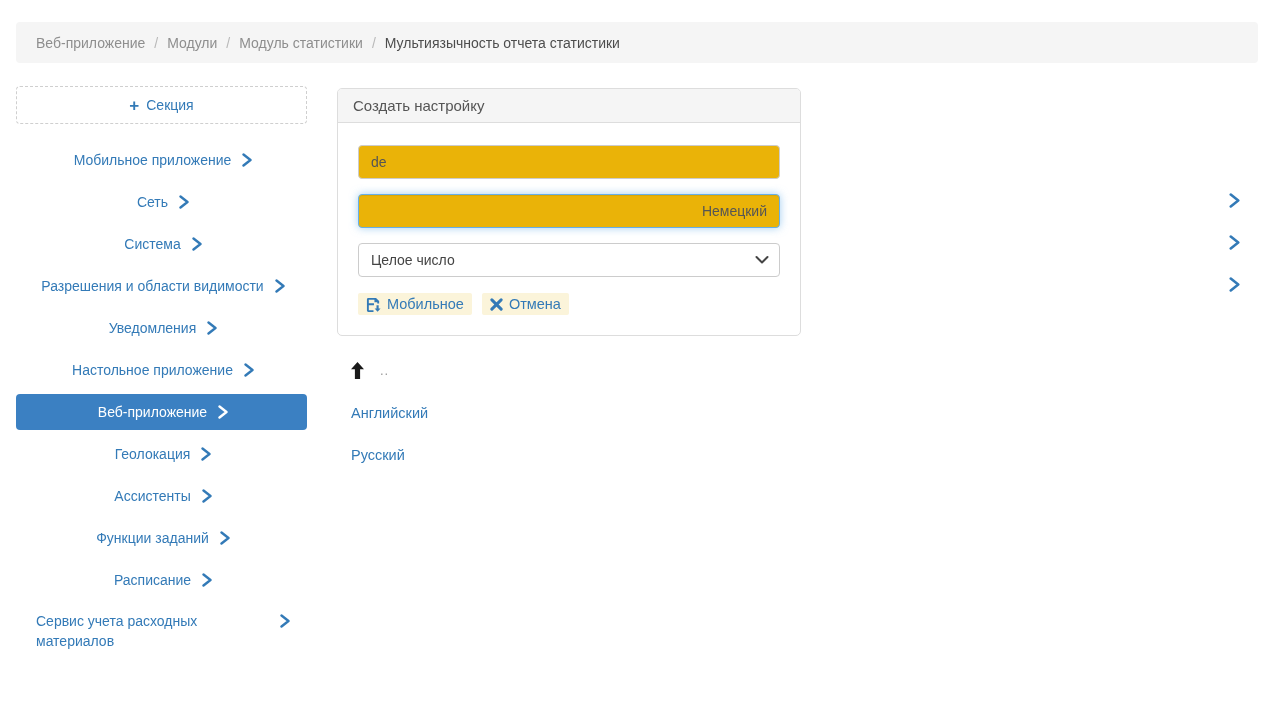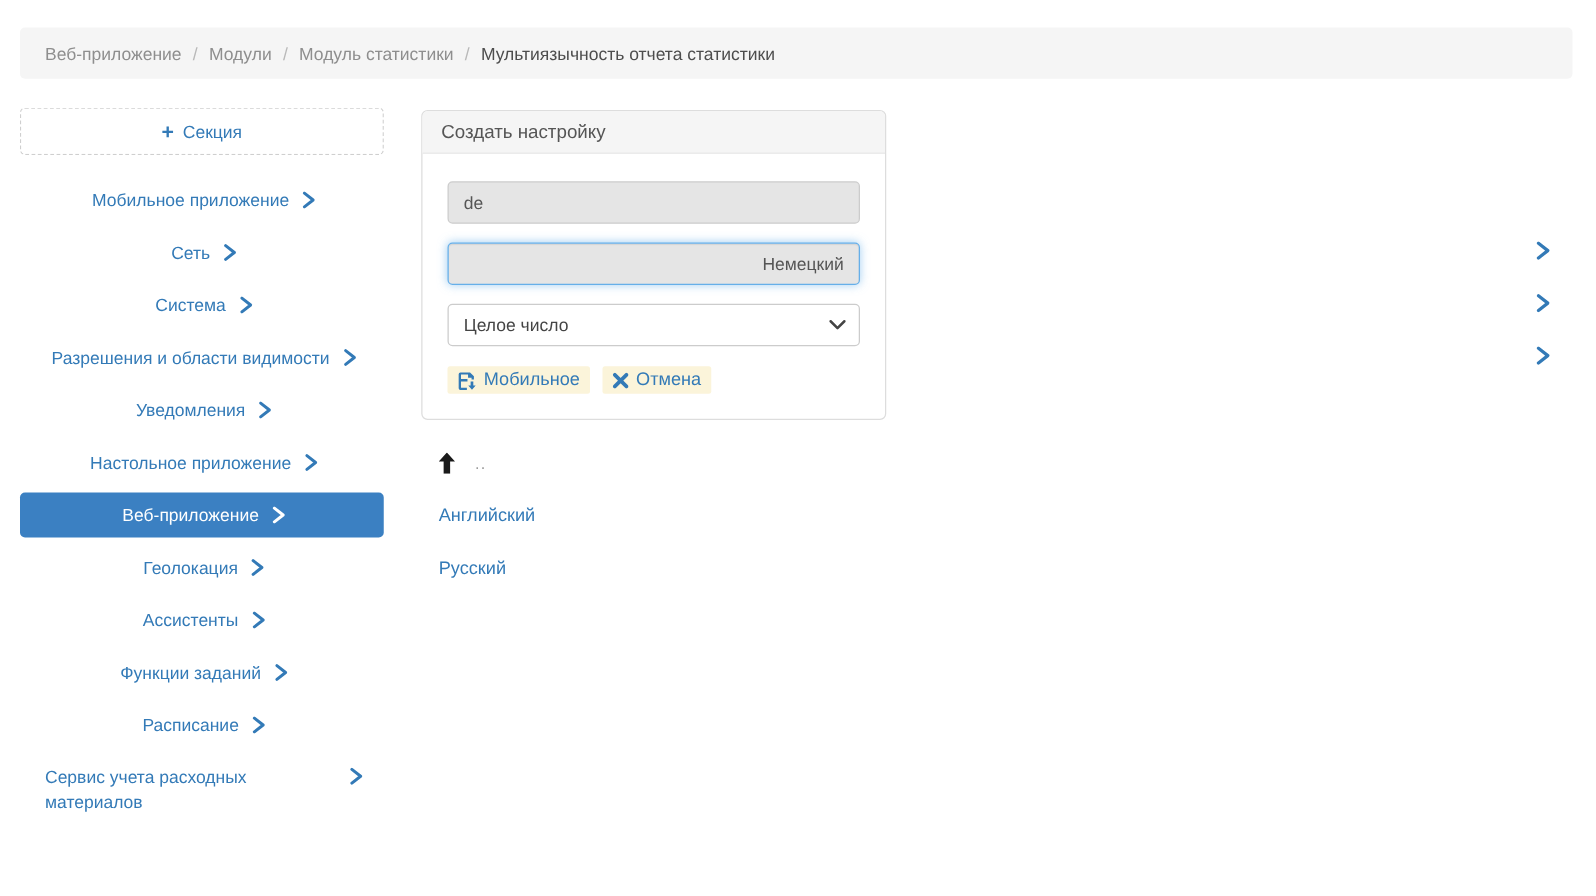--- a/index.html
+++ b/index.html
@@ -41,33 +41,33 @@
     margin-bottom:6px;
     color:#337ab7; border-radius:4px; cursor:pointer;
     line-height:20px;
   }
   .side-item .chev { display:flex; align-items:center; flex:0 0 auto; margin-left:10px; align-self:center; }
   .side-item.selected { background:#3b80c2; color:#ffffff; }
   .side-item.two-line .chev { align-self:flex-start; margin-top:3px; }
 
   
   .panel {
-    position:absolute; left:337px; top:88px; width:372px;
+    position:absolute; left:337px; top:88px; width:464px;
     background:#fff; border:1px solid #dddddd; border-radius:5px;
   }
   .panel-header {
     background:#f5f5f5; border-bottom:1px solid #dddddd;
     border-radius:4px 4px 0 0;
     padding:8px 15px; color:#555; font-size:15px;
   }
   .panel-body { padding:22px 20px 20px 20px; }
   .form-control {
     display:block; width:100%; height:34px;
     padding:6px 12px; font-size:14px; color:#555;
-    background:#e5e5e5; border:1px solid #ccc; border-radius:4px;
+    background:#eab308; border:1px solid #ccc; border-radius:4px;
     font-family:"Liberation Sans", sans-serif;
     margin-bottom:15px;
   }
   .form-control.focused {
     border-color:#66afe9;
     box-shadow: inset 0 1px 1px rgba(0,0,0,.075), 0 0 8px rgba(102,175,233,.6);
     text-align: right;
   }
   .select-wrap { position:relative; margin-bottom:16px; }
   .select-wrap select {

